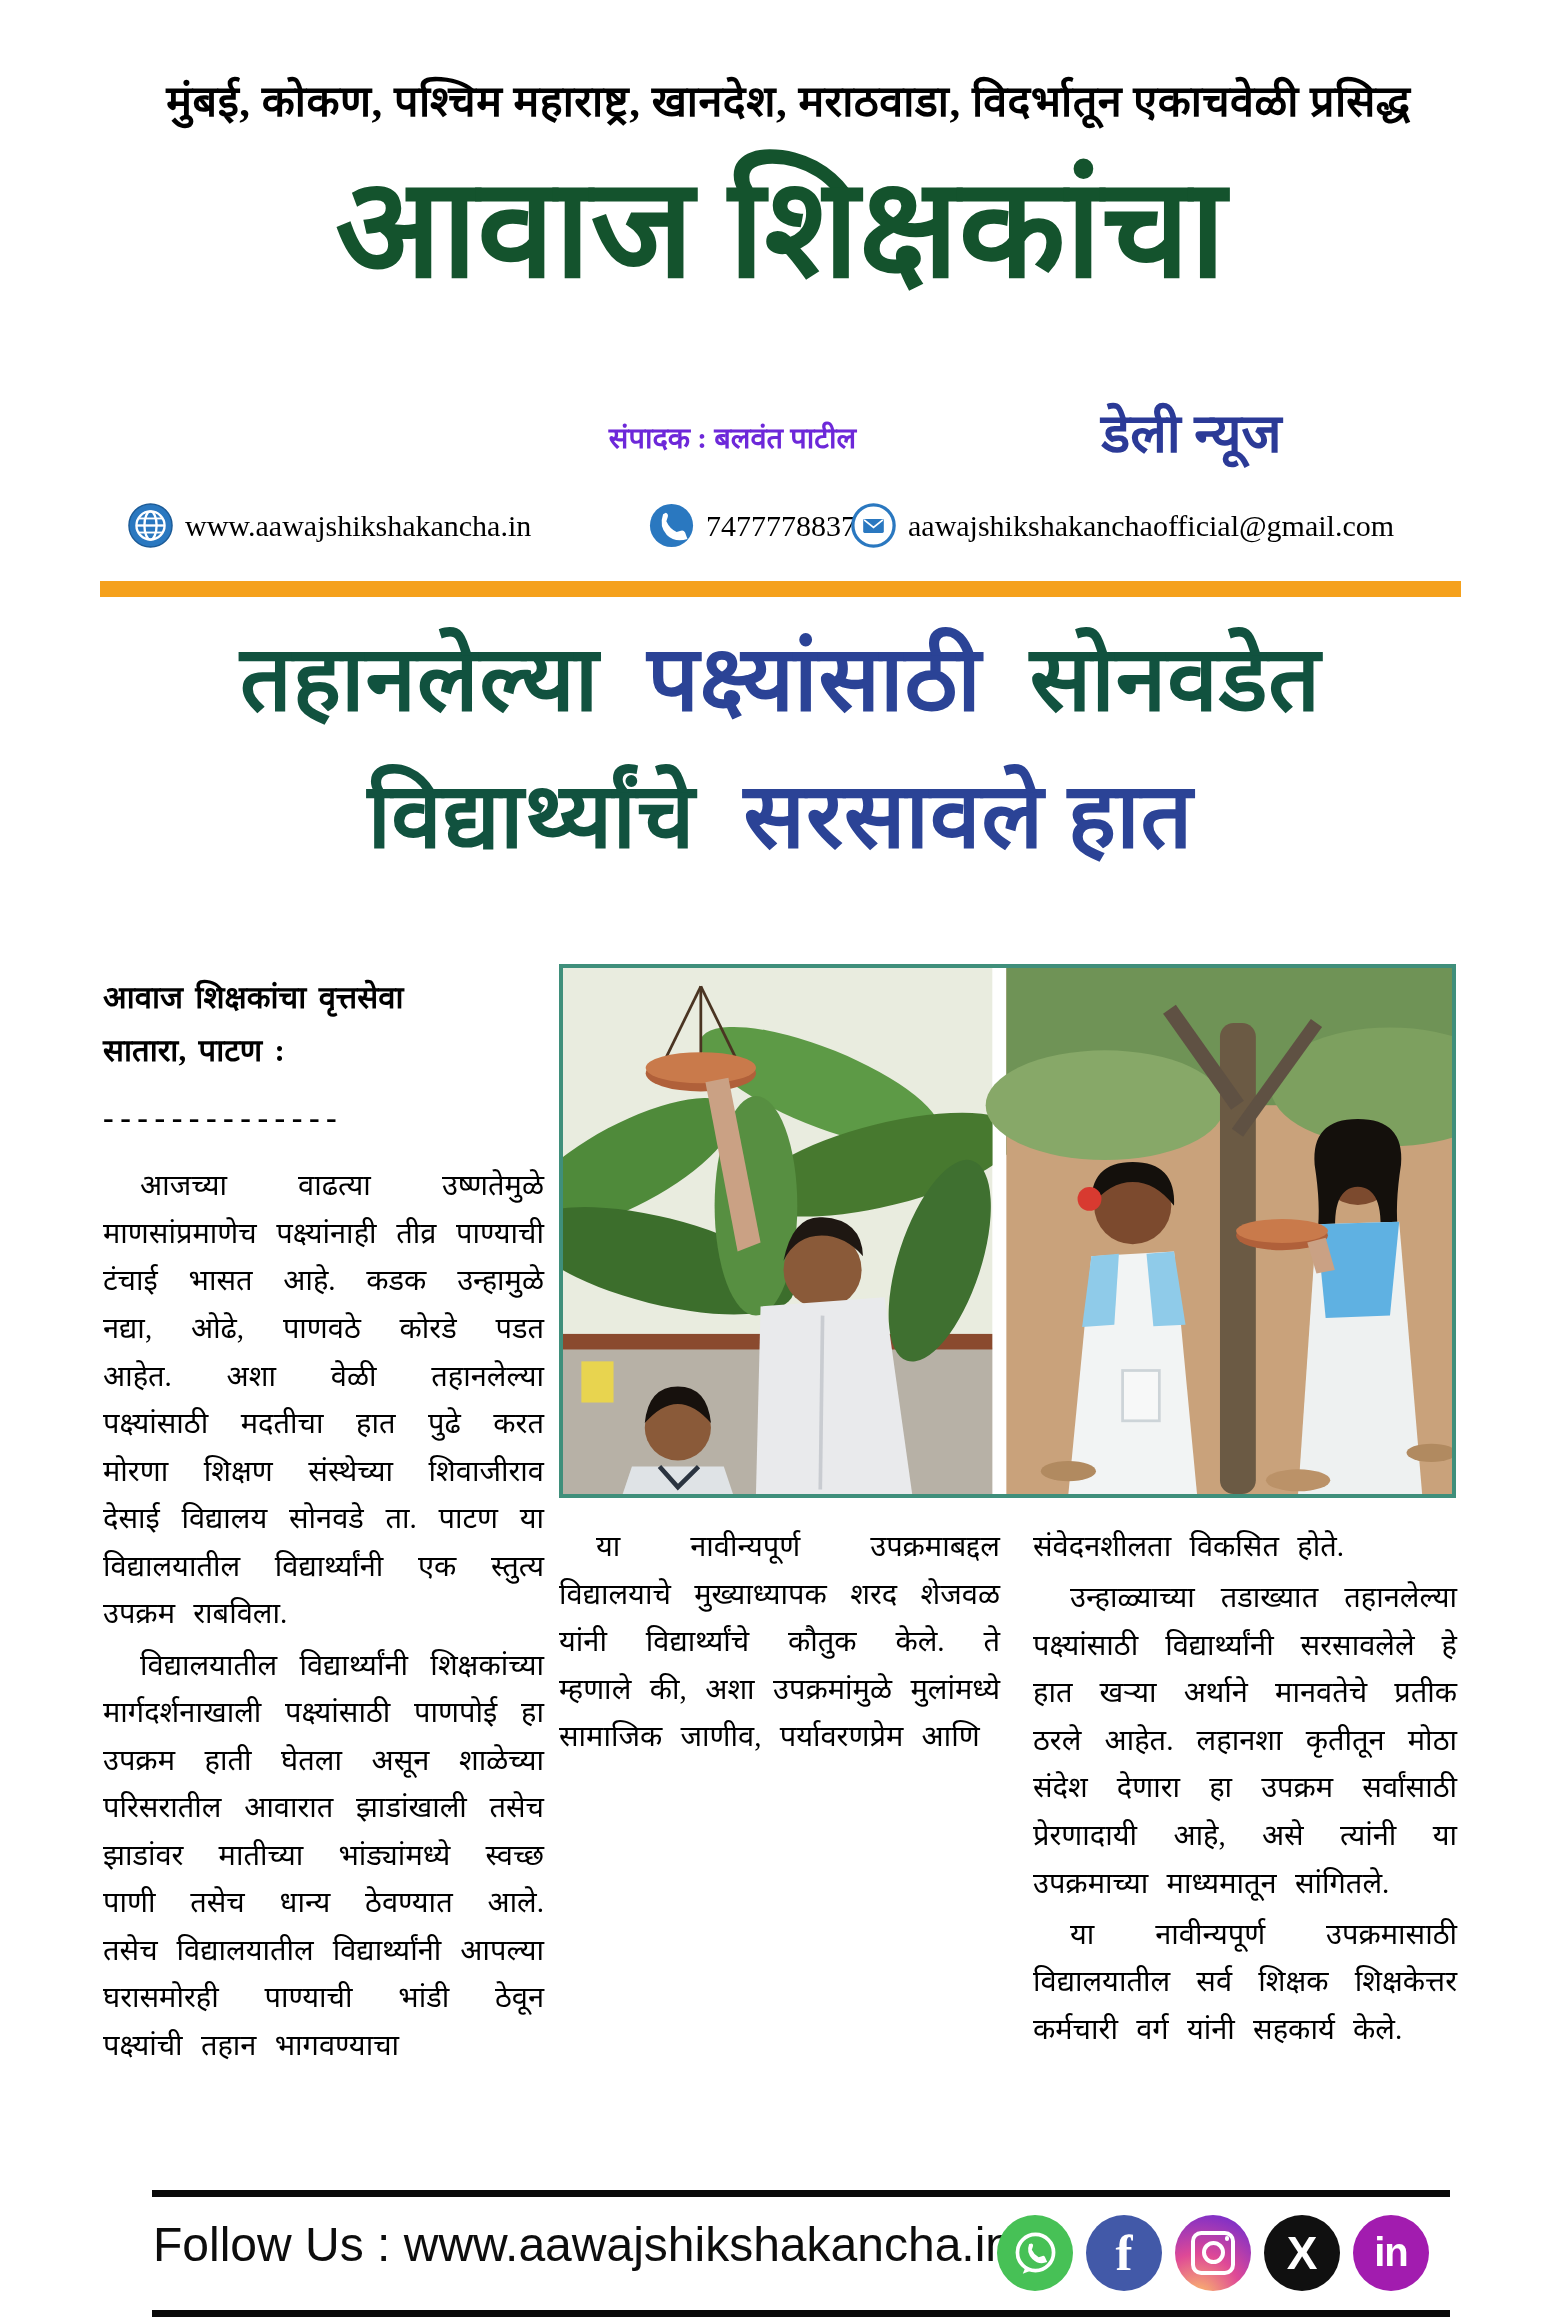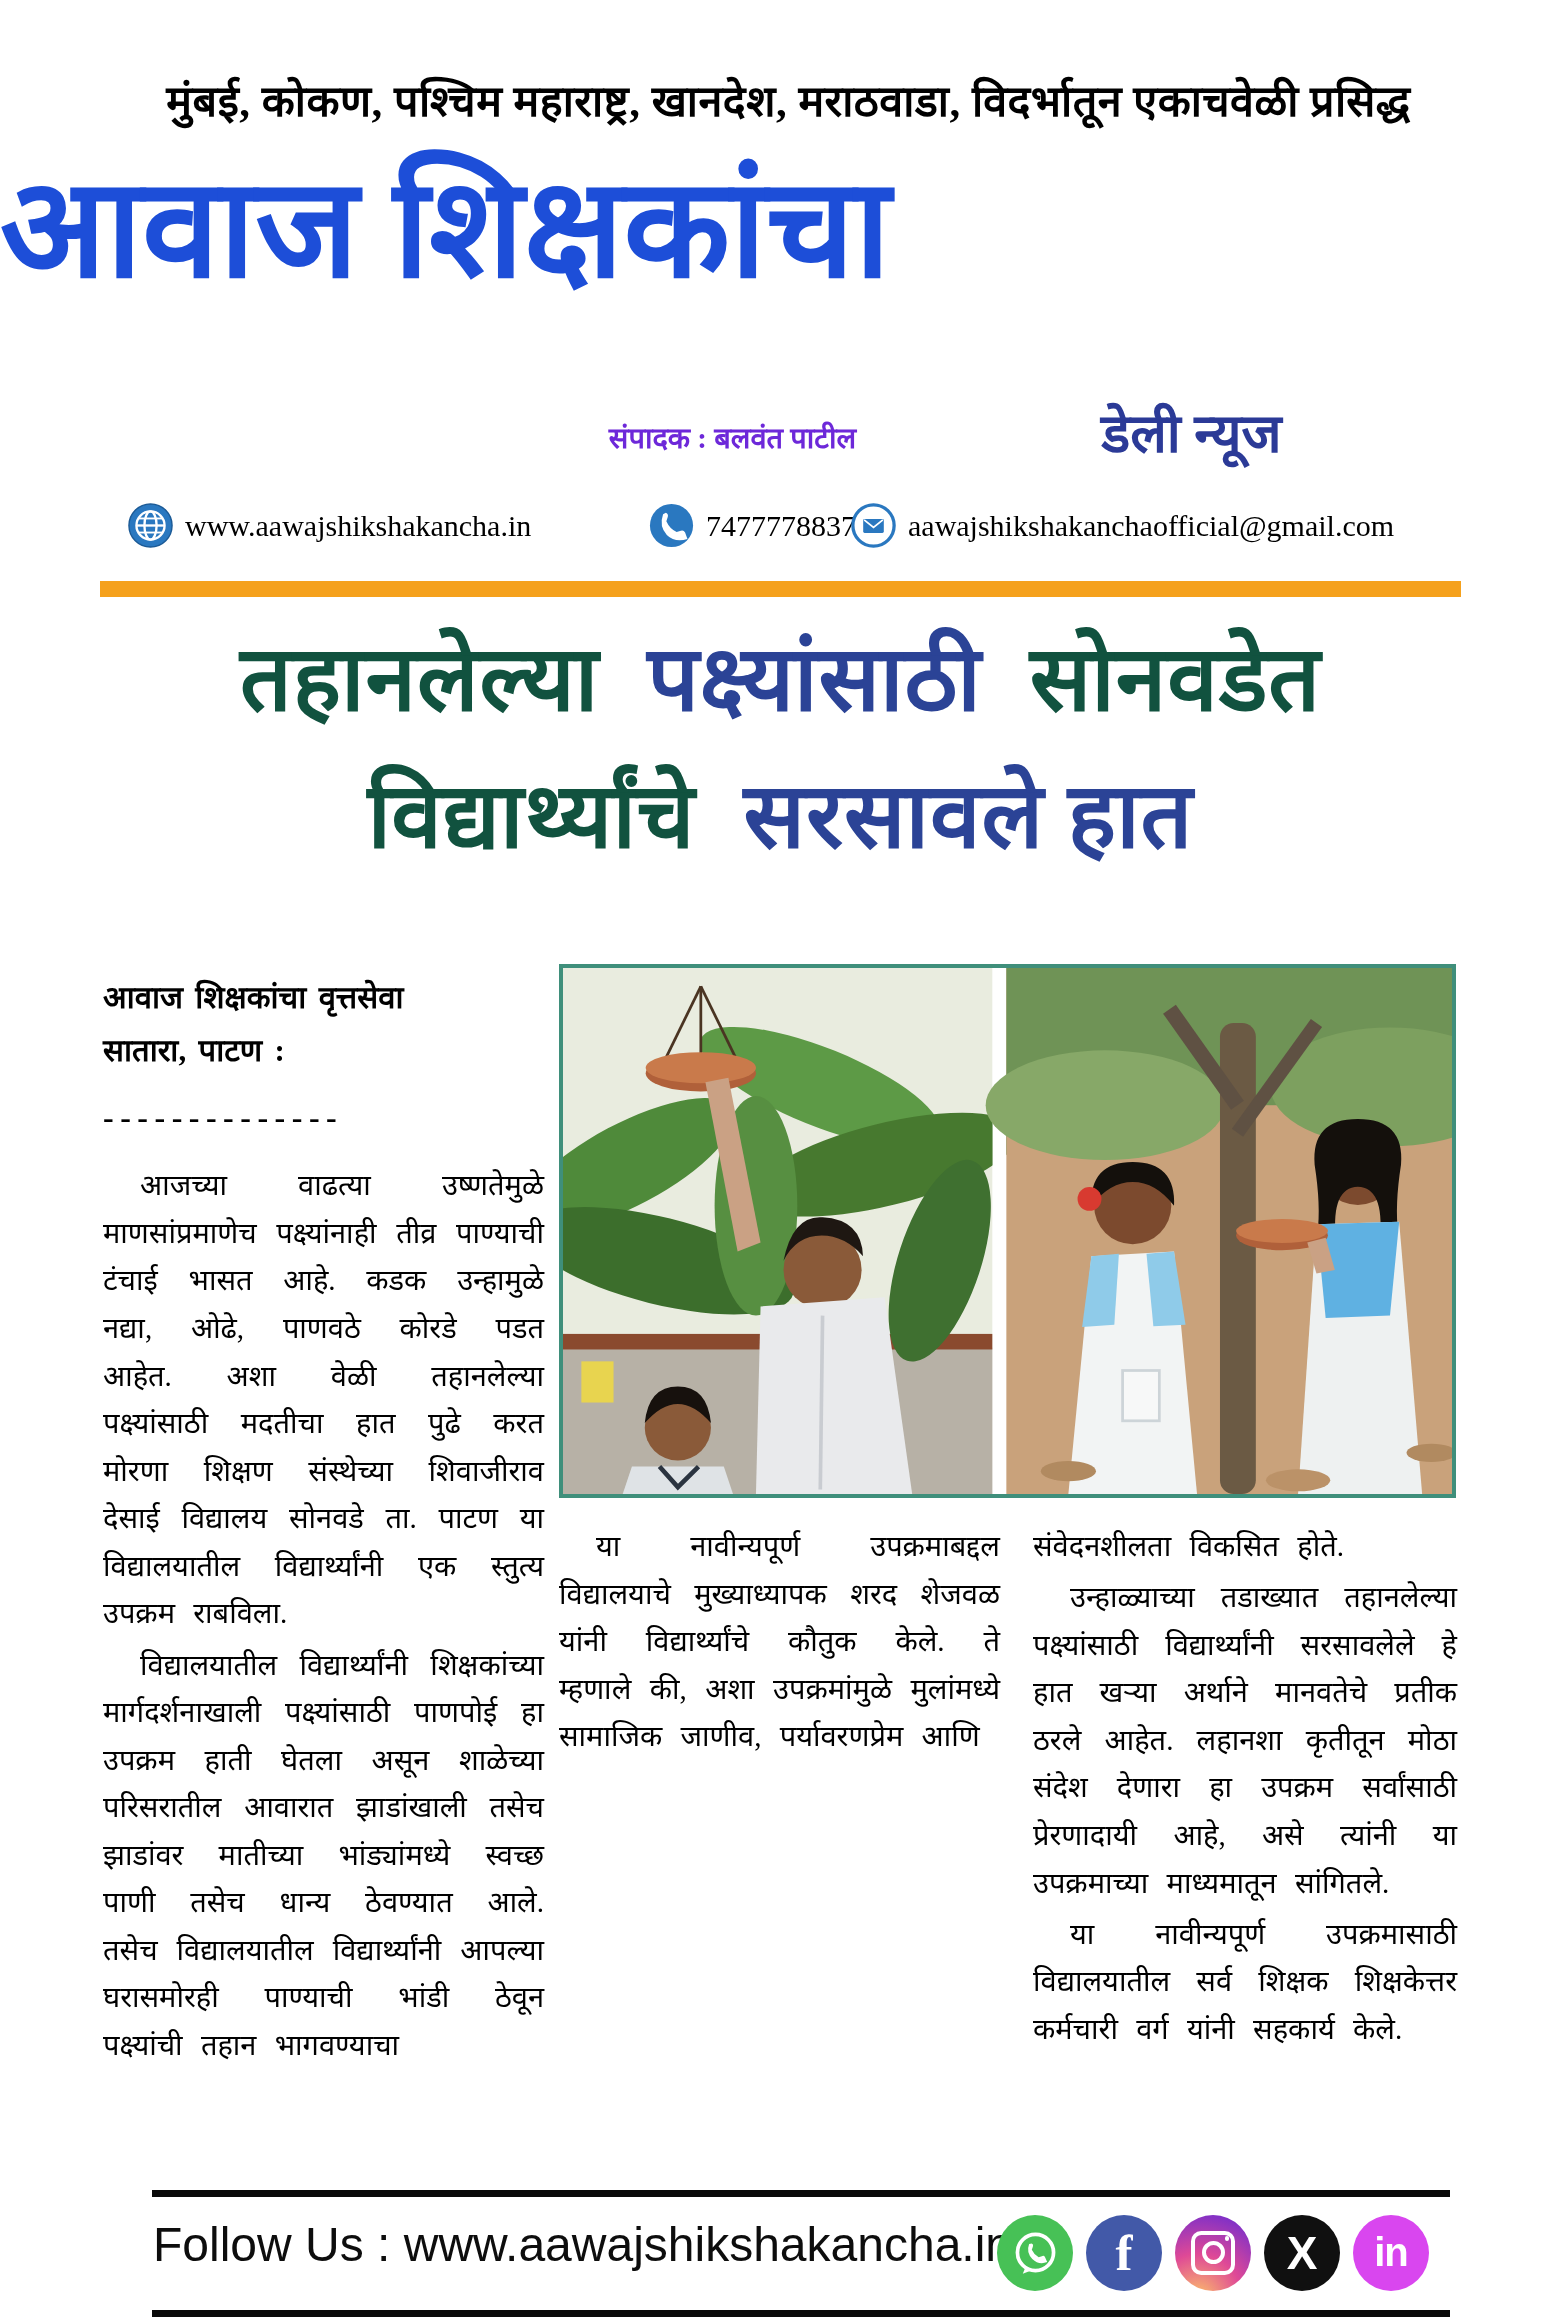--- a/index.html
+++ b/index.html
@@ -7,22 +7,22 @@
     position:relative;width:1561px;height:2356px;background:#ffffff;overflow:hidden;
     font-family:"Liberation Serif","DejaVu Serif",serif;color:#000;
   }
   
   .top-strip{
     position:absolute;top:70px;left:0;width:100%;text-align:center;
     font-size:43px;font-weight:700;letter-spacing:0.5px;padding-left:8px;
   }
   
   .masthead-title{
-    position:absolute;top:153px;left:0;width:100%;text-align:left;
-    font-size:139px;line-height:1.1;font-weight:700;color:#1d4ed8;
+    position:absolute;top:153px;left:0;width:100%;text-align:center;
+    font-size:139px;line-height:1.1;font-weight:700;color:#14532d;
   }
   .editor-line{
     position:absolute;top:417px;left:524px;width:417px;text-align:center;
     font-size:29px;font-weight:700;color:#6d28d9;
   }
   .edition-line{
     position:absolute;top:394px;left:1029px;width:325px;text-align:center;
     font-size:54px;font-weight:700;color:#2b3a97;
   }
   
@@ -69,21 +69,21 @@
   }
   .social-row{position:absolute;left:997px;top:2211px;width:445px;height:83px;display:flex;gap:13px;align-items:center;}
   .social-icon{
     width:76px;height:76px;border-radius:50%;display:flex;align-items:center;justify-content:center;
     font-family:"Liberation Sans","DejaVu Sans",sans-serif;color:#fff;flex:0 0 auto;
   }
   .si-wa{background:#47c156;}
   .si-fb{background:#4259a8;font-size:51px;font-weight:700;font-family:"Liberation Serif",serif;}
   .si-ig{background:radial-gradient(circle at 30% 110%,#fdc468 0%,#df4996 45%,#6228d7 100%);}
   .si-x{background:#101010;font-size:46px;font-weight:700;}
-  .si-li{background:#d946ef;font-size:40px;font-weight:700;letter-spacing:-0.9px;}
+  .si-li{background:#a21caf;font-size:40px;font-weight:700;letter-spacing:-0.9px;}
   .ig-glyph{width:36px;height:36px;border:4.2px solid #fff;border-radius:10.2px;position:relative;}
   .ig-glyph::after{content:'';position:absolute;inset:6.5px;border:4.2px solid #fff;border-radius:50%;}
   .ig-glyph::before{content:'';position:absolute;top:1.9px;right:1.9px;width:4.6px;height:4.6px;border-radius:50%;background:#fff;}
 </style>
 </head>
 <body>
 
 <div id="page">
 
   <div class="top-strip">मुंबई, कोकण, पश्चिम महाराष्ट्र, खानदेश, मराठवाडा, विदर्भातून एकाचवेळी प्रसिद्ध</div>

